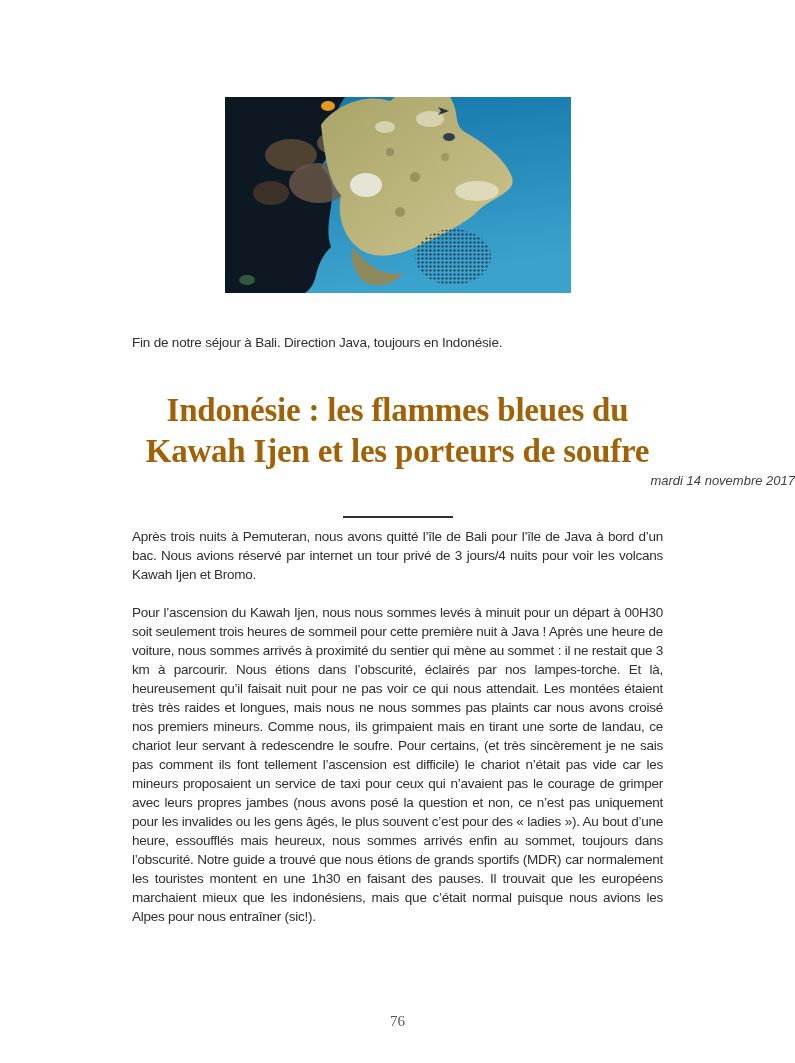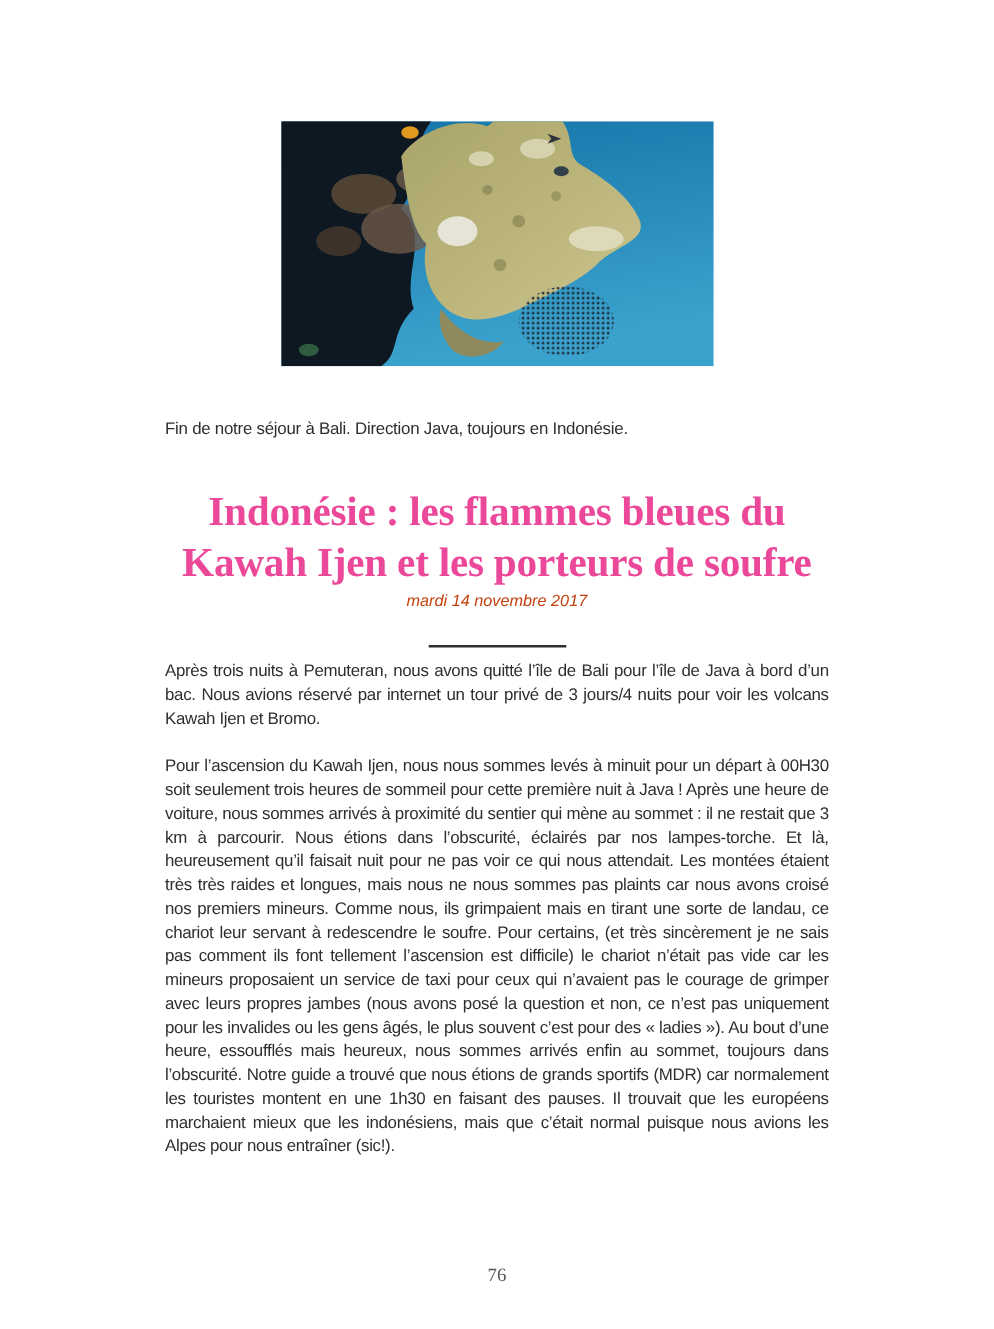--- a/index.html
+++ b/index.html
@@ -38,28 +38,28 @@
   }
   .title {
     width: 560px;
     margin: 38px auto 0 auto;
     font-family: "Liberation Serif", serif;
     font-weight: 700;
     font-size: 33px;
     line-height: 41px;
     letter-spacing: -0.2px;
     text-align: center;
-    color: #ec4899;
+    color: #a16207;
   }
   .date {
     margin: 1px 0 0 0;
-    text-align: center;
+    text-align: right;
     font-size: 13px;
     font-style: italic;
-    color: #c2410c;
+    color: #404040;
   }
   .divider {
     width: 110px;
     border: none;
     border-top: 2px solid #2f2f2f;
     margin: 28px auto 0 auto;
   }
   .body-para {
     width: 531px;
     margin: 9px auto 0 auto;

